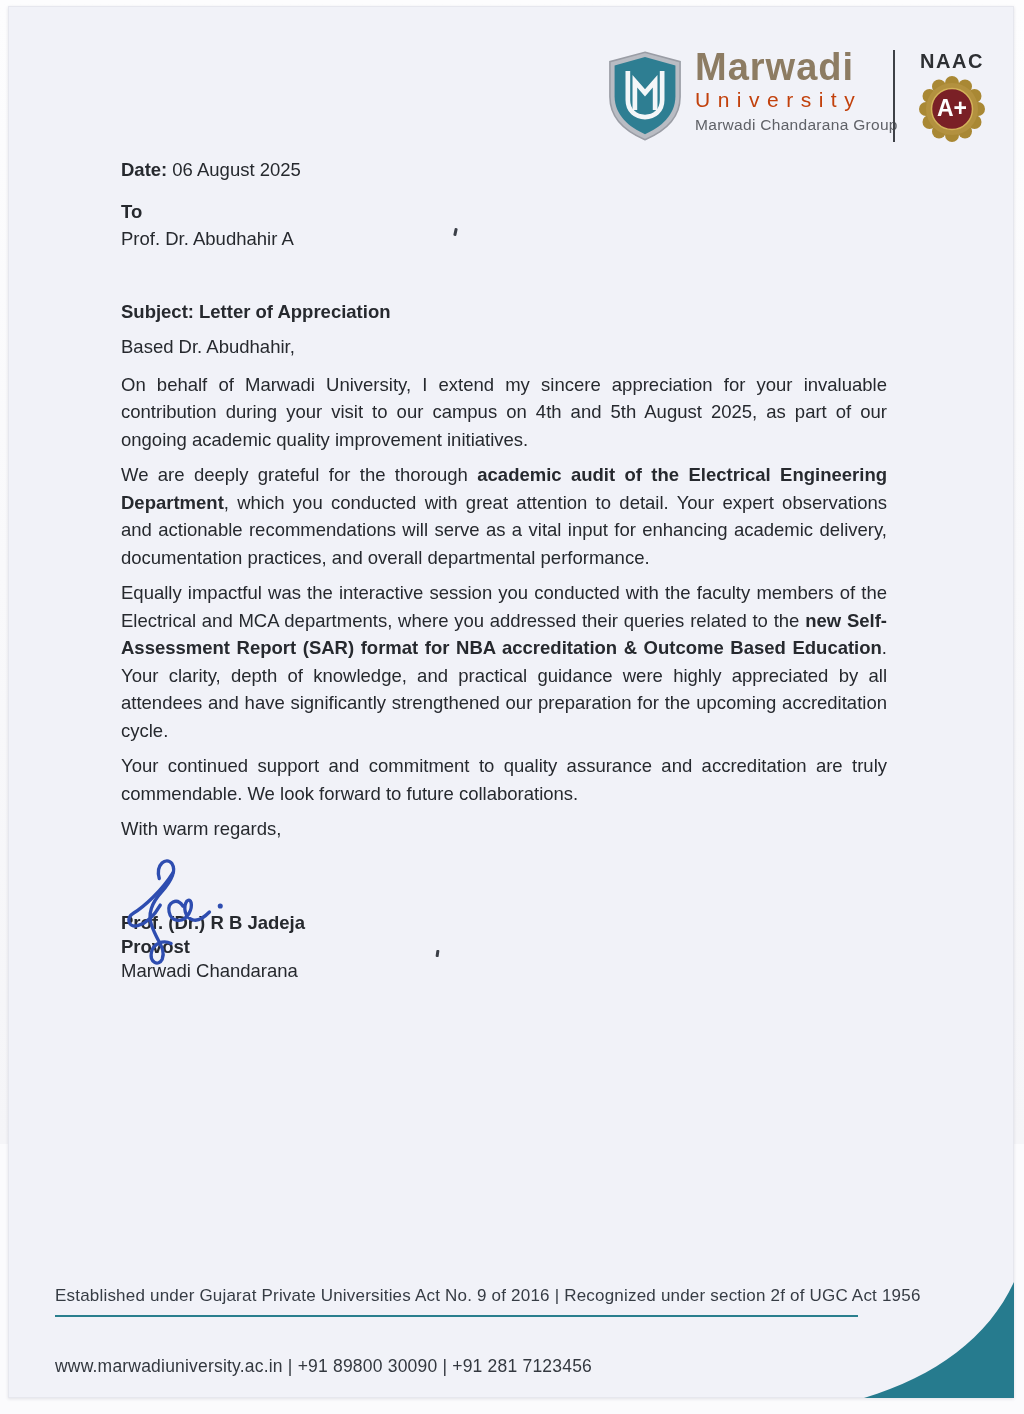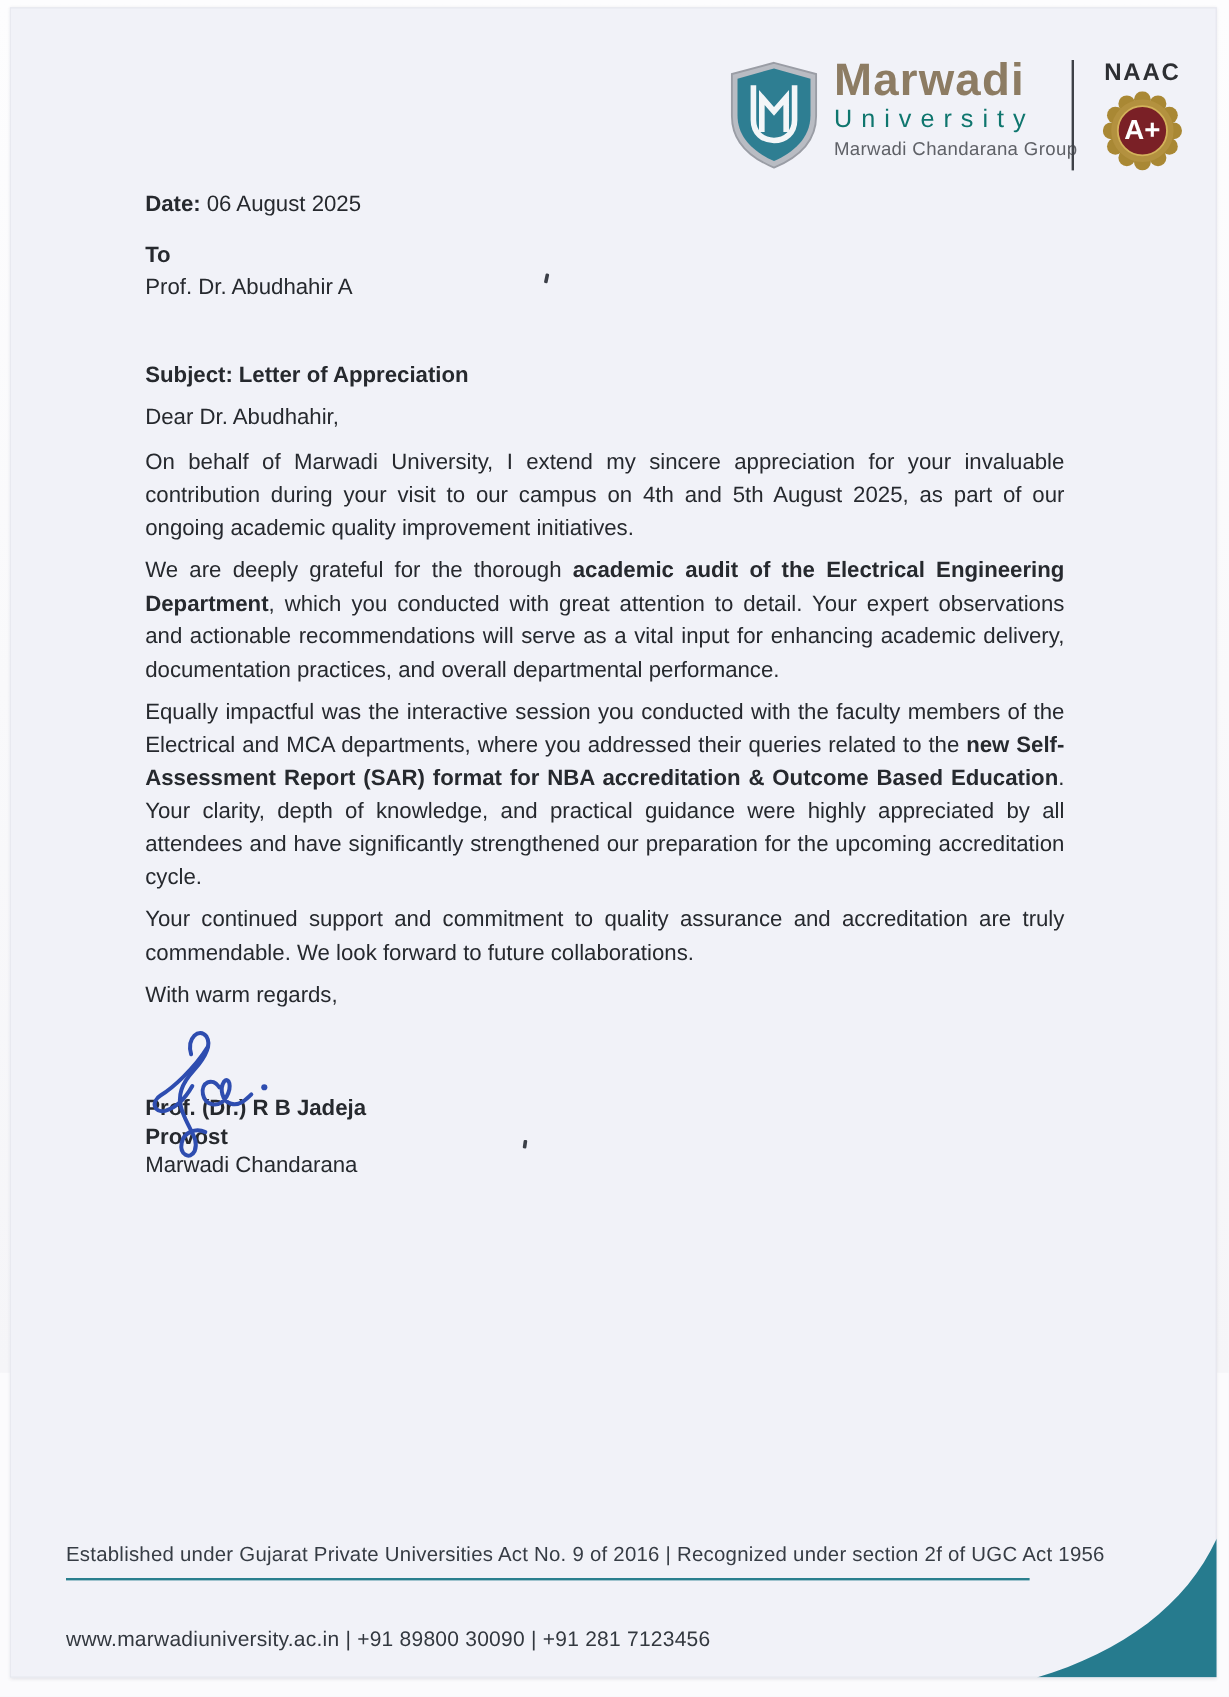--- a/index.html
+++ b/index.html
@@ -19,21 +19,21 @@
     background:#f1f2f8;
     box-shadow:inset 0 0 0 1px #e6e7ee, 0 1px 3px rgba(40,40,60,.12);
     overflow:hidden;
   }
 
   
   .letterhead { position:absolute; left:598px; top:44px; display:flex; align-items:flex-start; }
   .shield-wrap { width:78px; height:92px; flex:0 0 auto; }
   .brand { margin-left:11px; width:186px; }
   .brand-name { font-size:38px; font-weight:700; color:#8d7c63; line-height:34px; letter-spacing:1px; }
-  .brand-sub { font-size:21px; font-weight:500; color:#0f766e; letter-spacing:7.5px; line-height:26px; margin-top:3px; }
+  .brand-sub { font-size:21px; font-weight:500; color:#c2410c; letter-spacing:7.5px; line-height:26px; margin-top:3px; }
   .brand-group { font-size:15.5px; color:#5f6167; letter-spacing:.3px; margin-top:3px; white-space:nowrap; }
   .lh-divider { width:2px; height:92px; background:#3e4147; margin:0 13px 0 12px; flex:0 0 auto; }
   .naac { width:88px; text-align:center; }
   .naac-label { font-size:20px; font-weight:800; color:#2d2f33; letter-spacing:1.5px; }
   .naac-badge { position:relative; width:66px; height:66px; margin:3px auto 0; }
   .naac-badge svg { position:absolute; inset:0; }
   .naac-grade {
     position:absolute; inset:0; display:flex; align-items:center; justify-content:center;
     color:#ffffff; font-size:23px; font-weight:800; letter-spacing:0; padding-bottom:1px;
   }
@@ -135,21 +135,21 @@
 
       <div class="to-block">
         <div class="b">To</div>
         <div>Prof. Dr. Abudhahir A</div>
       </div>
 
       <div class="subject-line">
         <span>Subject:</span><span class="val">Letter of Appreciation</span>
       </div>
 
-      <div class="salutation">Dear Dr. Abudhahir,</div>
+      <div class="salutation">Based Dr. Abudhahir,</div>
 
       <p class="body-par"><span>On behalf of Marwadi University, I extend my sincere appreciation for your invaluable contribution during your visit to our campus on 4th and 5th August 2025, as part of our ongoing academic quality improvement initiatives.</span></p>
       <p class="body-par"><span>We are deeply grateful for the thorough </span><strong>academic audit of the Electrical Engineering Department</strong><span>, which you conducted with great attention to detail. Your expert observations and actionable recommendations will serve as a vital input for enhancing academic delivery, documentation practices, and overall departmental performance.</span></p>
       <p class="body-par"><span>Equally impactful was the interactive session you conducted with the faculty members of the Electrical and MCA departments, where you addressed their queries related to the </span><strong>new Self-Assessment Report (SAR) format for NBA accreditation &amp; Outcome Based Education</strong><span>. Your clarity, depth of knowledge, and practical guidance were highly appreciated by all attendees and have significantly strengthened our preparation for the upcoming accreditation cycle.</span></p>
       <p class="body-par"><span>Your continued support and commitment to quality assurance and accreditation are truly commendable. We look forward to future collaborations.</span></p>
 
       <div class="closing">With warm regards,</div>
 
       <div class="sig-block">
         <svg class="sig-svg" viewBox="0 0 110 120">

